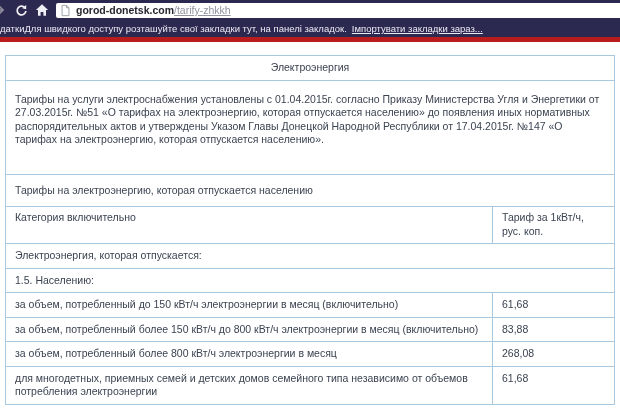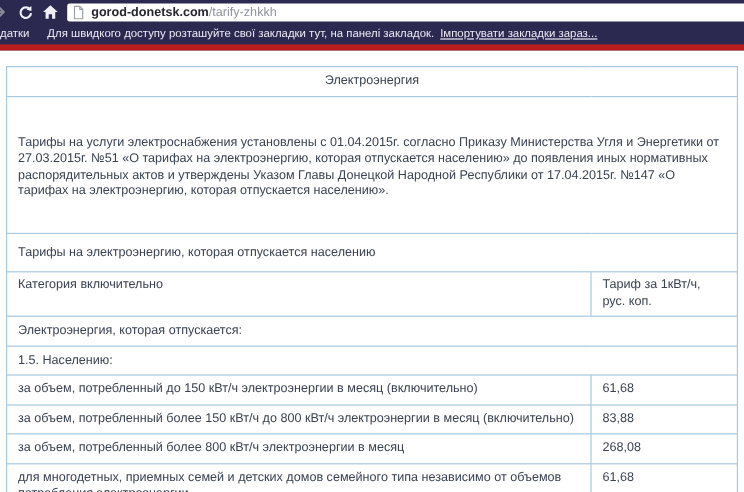--- a/index.html
+++ b/index.html
@@ -23,44 +23,44 @@
   .tb-icon{width:14px;height:14px;flex:0 0 auto;display:flex;align-items:center;justify-content:center;}
   .reload{margin-left:14px;}
   .home{margin-left:7px;}
   .address-bar{
     flex:1;height:15px;background:#ffffff;border-radius:2px 0 0 2px;
     margin-left:7px;display:flex;align-items:center;padding-left:4px;
     font-size:10.5px;white-space:nowrap;overflow:hidden;
   }
   .page-ic{width:11px;height:13px;margin-right:5px;flex:0 0 auto;}
   .url-domain{color:#26262e;font-weight:bold;}
-  .url-path{color:var(--url_path);}
+  .url-path{color:var(--url_path);text-decoration:underline;}
   
   .bookmarks{
     height:17px;background:var(--chrome_bg);border-bottom:5px solid #b91c1c;
     display:flex;align-items:center;color:var(--bm_text);
     font-size:9.5px;white-space:nowrap;overflow:hidden;
   }
   .bm-frag{margin-left:0;}
-  .bm-hint{margin-left:15px;text-align:center;}
+  .bm-hint{margin-left:0;text-align:center;}
   .bm-link{color:var(--bm_text);text-decoration:underline;margin-left:5px;cursor:pointer;}
   
   .content{background:#fff;}
   table.tariff{
     width:610px;margin:13px 5px 0;border-collapse:collapse;
     font-size:10.5px;color:var(--text);table-layout:fixed;
   }
   .col-tariff{width:122px;}
   table.tariff td,table.tariff th{
     border:1px solid var(--table_border);
     padding:5px 9px;vertical-align:top;text-align:left;
     font-weight:normal;line-height:13.5px;word-wrap:break-word;
   }
   tr.r-title td{text-align:center;padding:5px;}
-  tr.r-intro td{padding:32px 9px 27px;}
+  tr.r-intro td{padding:12px 9px 27px;}
   tr.r-section td{padding:9px;}
   tr.r-head th{padding:4px 9px 5px;}
 </style>
 </head>
 <body>
 
 <div class="toolbar">
   <span class="nav-frag">
     <svg viewBox="0 0 16 16" width="14" height="14">
       <path d="M2 8 H11 M7 3.5 L11.5 8 L7 12.5" stroke="#8a8a99" stroke-width="2" fill="none"></path>

